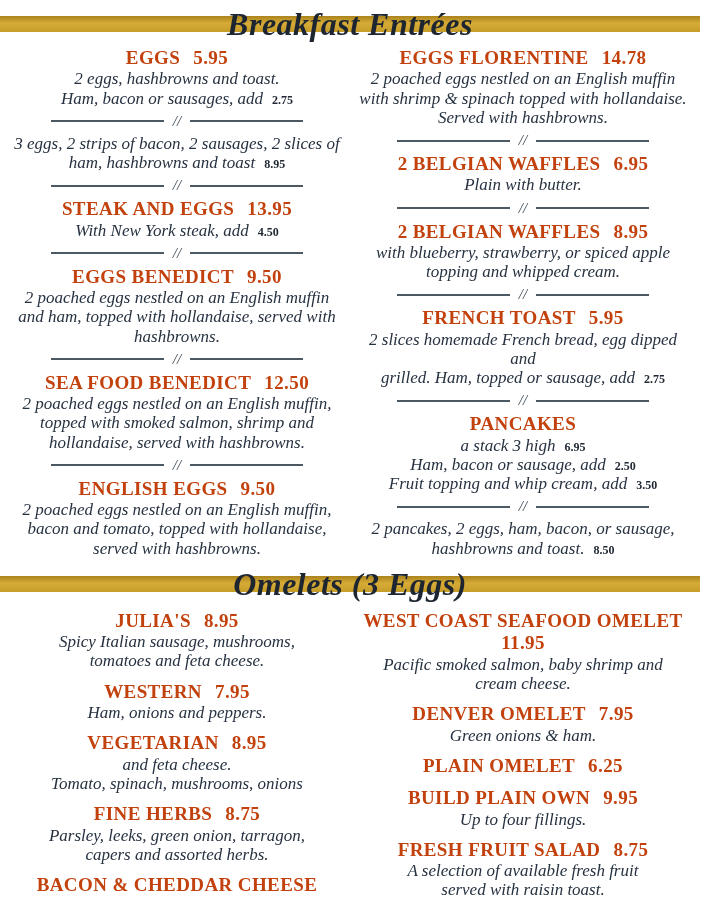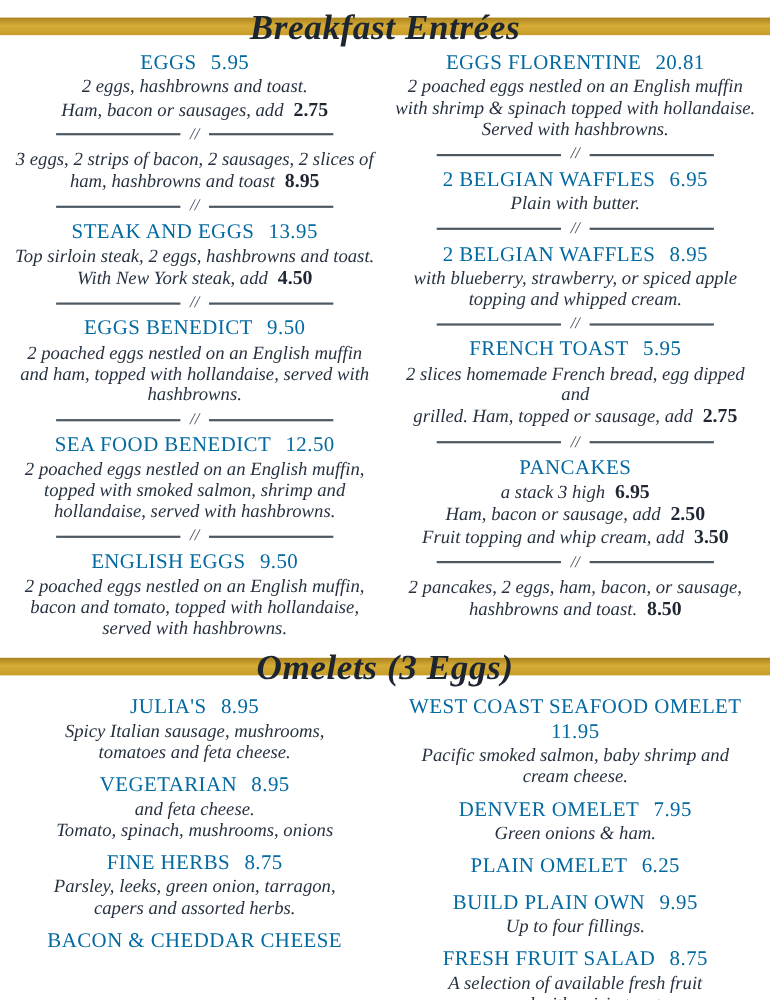--- a/index.html
+++ b/index.html
@@ -32,38 +32,38 @@
   }
 
   
   .menu-grid { display: grid; grid-template-columns: 1fr 1fr; padding: 2px 4px 0; }
   .col { display: flex; flex-direction: column; align-items: center; text-align: center; padding: 0 8px; }
 
   .item { margin: 2px 0; }
   .sec-omelets .item { margin: 5px 0; }
 
   .item-head {
-    font-weight: normal;
+    font-weight: bold;
     font-size: 19px;
     line-height: 1.18;
-    color: #0369a1;
+    color: #c2410c;
     letter-spacing: 0.4px;
   }
   .item-price { margin-left: 13px; }
 
   .desc {
     font-style: italic;
     font-size: 17px;
     line-height: 1.13;
     color: #273241;
   }
   .desc .p {
     font-style: normal;
     font-weight: bold;
-    font-size: 18px;
+    font-size: 12px;
     margin-left: 9px;
     color: #1f2733;
   }
 
   .divider {
     display: flex;
     align-items: center;
     width: 252px;
     margin: 4px auto 3px;
     color: #46525f;
@@ -96,21 +96,20 @@
             <div class="desc"><span>3 eggs, 2 strips of bacon, 2 sausages, 2 slices of</span></div>
             <div class="desc"><span>ham, hashbrowns and toast</span><span class="p">8.95</span></div>
           </div>
           <div class="divider">
             <span class="ln"></span>
             <span class="sl">//</span>
             <span class="ln"></span>
           </div>
           <div class="item">
             <div class="item-head"><span class="item-name">STEAK AND EGGS</span><span class="item-price">13.95</span></div>
-            <div class="desc"><span>Top sirloin steak, 2 eggs, hashbrowns and toast.</span></div>
             <div class="desc"><span>With New York steak, add</span><span class="p">4.50</span></div>
           </div>
           <div class="divider">
             <span class="ln"></span>
             <span class="sl">//</span>
             <span class="ln"></span>
           </div>
           <div class="item">
             <div class="item-head"><span class="item-name">EGGS BENEDICT</span><span class="item-price">9.50</span></div>
             <div class="desc"><span>2 poached eggs nestled on an English muffin</span></div>
@@ -135,21 +134,21 @@
           </div>
           <div class="item">
             <div class="item-head"><span class="item-name">ENGLISH EGGS</span><span class="item-price">9.50</span></div>
             <div class="desc"><span>2 poached eggs nestled on an English muffin,</span></div>
             <div class="desc"><span>bacon and tomato, topped with hollandaise,</span></div>
             <div class="desc"><span>served with hashbrowns.</span></div>
           </div>
         </div>
         <div class="col">
           <div class="item">
-            <div class="item-head"><span class="item-name">EGGS FLORENTINE</span><span class="item-price">20.81</span></div>
+            <div class="item-head"><span class="item-name">EGGS FLORENTINE</span><span class="item-price">14.78</span></div>
             <div class="desc"><span>2 poached eggs nestled on an English muffin</span></div>
             <div class="desc"><span>with shrimp &amp; spinach topped with hollandaise.</span></div>
             <div class="desc"><span>Served with hashbrowns.</span></div>
           </div>
           <div class="divider">
             <span class="ln"></span>
             <span class="sl">//</span>
             <span class="ln"></span>
           </div>
           <div class="item">
@@ -205,20 +204,24 @@
         <span class="title">Omelets (3 Eggs)</span>
       </div>
       <div class="menu-grid">
         <div class="col">
           <div class="item">
             <div class="item-head"><span class="item-name">JULIA'S</span><span class="item-price">8.95</span></div>
             <div class="desc"><span>Spicy Italian sausage, mushrooms,</span></div>
             <div class="desc"><span>tomatoes and feta cheese.</span></div>
           </div>
           <div class="item">
+            <div class="item-head"><span class="item-name">WESTERN</span><span class="item-price">7.95</span></div>
+            <div class="desc"><span>Ham, onions and peppers.</span></div>
+          </div>
+          <div class="item">
             <div class="item-head"><span class="item-name">VEGETARIAN</span><span class="item-price">8.95</span></div>
             <div class="desc"><span>and feta cheese.</span></div>
             <div class="desc"><span>Tomato, spinach, mushrooms, onions</span></div>
           </div>
           <div class="item">
             <div class="item-head"><span class="item-name">FINE HERBS</span><span class="item-price">8.75</span></div>
             <div class="desc"><span>Parsley, leeks, green onion, tarragon,</span></div>
             <div class="desc"><span>capers and assorted herbs.</span></div>
           </div>
           <div class="item">

